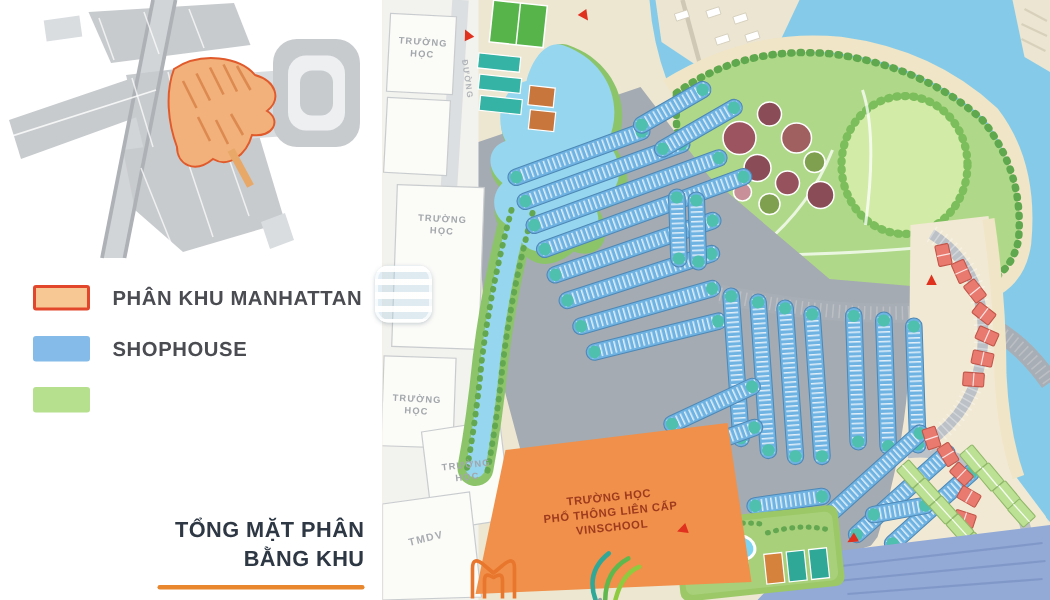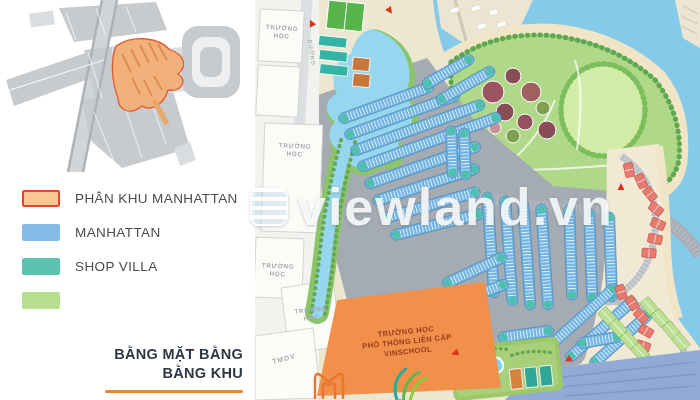--- a/index.html
+++ b/index.html
@@ -3,21 +3,21 @@
 <meta charset="utf-8">
 <style>
   html,body{margin:0;padding:0;background:#e8e8e8;}
   .stage{position:relative;width:700px;height:400px;background:#ffffff;overflow:hidden;
          font-family:"Liberation Sans",sans-serif;}
   .left-panel{position:absolute;left:0;top:0;width:255px;height:400px;background:#ffffff;}
   #minimap{position:absolute;left:4px;top:0;width:248px;height:174px;}
   .legend{position:absolute;left:22px;top:190px;}
   .lg-row{display:flex;align-items:center;height:17px;margin-bottom:17px;}
   .lg-swatch{width:38px;height:17px;border-radius:2px;margin-right:15px;flex:0 0 auto;box-sizing:border-box;}
-  .lg-label{font-size:13.5px;font-weight:400;color:#4a4c52;letter-spacing:.4px;white-space:nowrap;}
+  .lg-label{font-size:13.5px;font-weight:700;color:#4a4c52;letter-spacing:.4px;white-space:nowrap;}
   .plan-title{position:absolute;right:12px;top:345px;text-align:right;color:#2e3744;
               font-weight:700;font-size:14.5px;line-height:1.3;letter-spacing:.3px;}
   .title-rule{margin-top:7px;margin-left:auto;width:138px;height:3px;border-radius:2px;}
   .map-panel{position:absolute;left:255px;top:0;width:445px;height:400px;background:#ede7d2;}
   #map{width:100%;height:100%;display:block;}
   .watermark{position:absolute;left:250px;top:177px;display:flex;align-items:center;gap:9px;pointer-events:none;}
   .wm-logo{width:38px;height:38px;border-radius:9px;
            background:repeating-linear-gradient(180deg,rgba(255,255,255,.92) 0 4px,rgba(170,205,225,.35) 4px 9px);
            box-shadow:0 0 0 2px rgba(255,255,255,.75) inset,0 1px 3px rgba(100,120,135,.35);}
   .wm-text{font-size:52px;font-weight:700;color:rgba(255,255,255,.85);letter-spacing:2px;
@@ -61,33 +61,29 @@
       </g>
     </svg>
 
     <div class="legend" id="legend">
         <div class="lg-row">
           <span class="lg-swatch" style="background: rgb(248, 200, 148); border: 2px solid rgb(226, 71, 43);"></span>
           <span class="lg-label">PHÂN KHU MANHATTAN</span>
         </div>
         <div class="lg-row">
           <span class="lg-swatch" style="background: rgb(132, 187, 232);"></span>
-          <span class="lg-label">MANHATTAN</span>
-        </div>
-        <div class="lg-row">
-          <span class="lg-swatch" style="background: rgb(91, 194, 176);"></span>
-          <span class="lg-label">SHOP VILLA</span>
+          <span class="lg-label">SHOPHOUSE</span>
         </div>
         <div class="lg-row">
           <span class="lg-swatch" style="background: rgb(182, 223, 142);"></span>
         </div>
       </div>
 
     <div class="plan-title">
-      <div>BẰNG MẶT BẰNG</div>
+      <div>TỔNG MẶT PHÂN</div>
       <div>BẰNG KHU</div>
       <div class="title-rule" id="title-rule" style="background: rgb(232, 135, 46);"></div>
     </div>
   </div>
 
   <div class="map-panel">
     <svg id="map" viewBox="0 0 445 400">
       <defs>
         <pattern id="hch" patternUnits="userSpaceOnUse" width="3.2" height="11">
           <rect x="0" y="0" width="1" height="11" fill="#ffffff" opacity="0.8"></rect>
@@ -485,15 +481,14 @@
           <polygon points="0,-3.5 7,0 0,3.5" fill="#e0301e" transform="translate(366 190) rotate(-90)"></polygon>
           <polygon points="0,-3.5 7,0 0,3.5" fill="#e0301e" transform="translate(203 352) rotate(160)"></polygon>
           <polygon points="0,-3.5 7,0 0,3.5" fill="#e0301e" transform="translate(316 358) rotate(150)"></polygon>
         </g>
     </svg>
 
   </div>
 
   <div class="watermark">
     <span class="wm-logo"></span>
-    <span class="wm-text">viewland.vn</span>
   </div>
 </div>
 
 </body></html>

